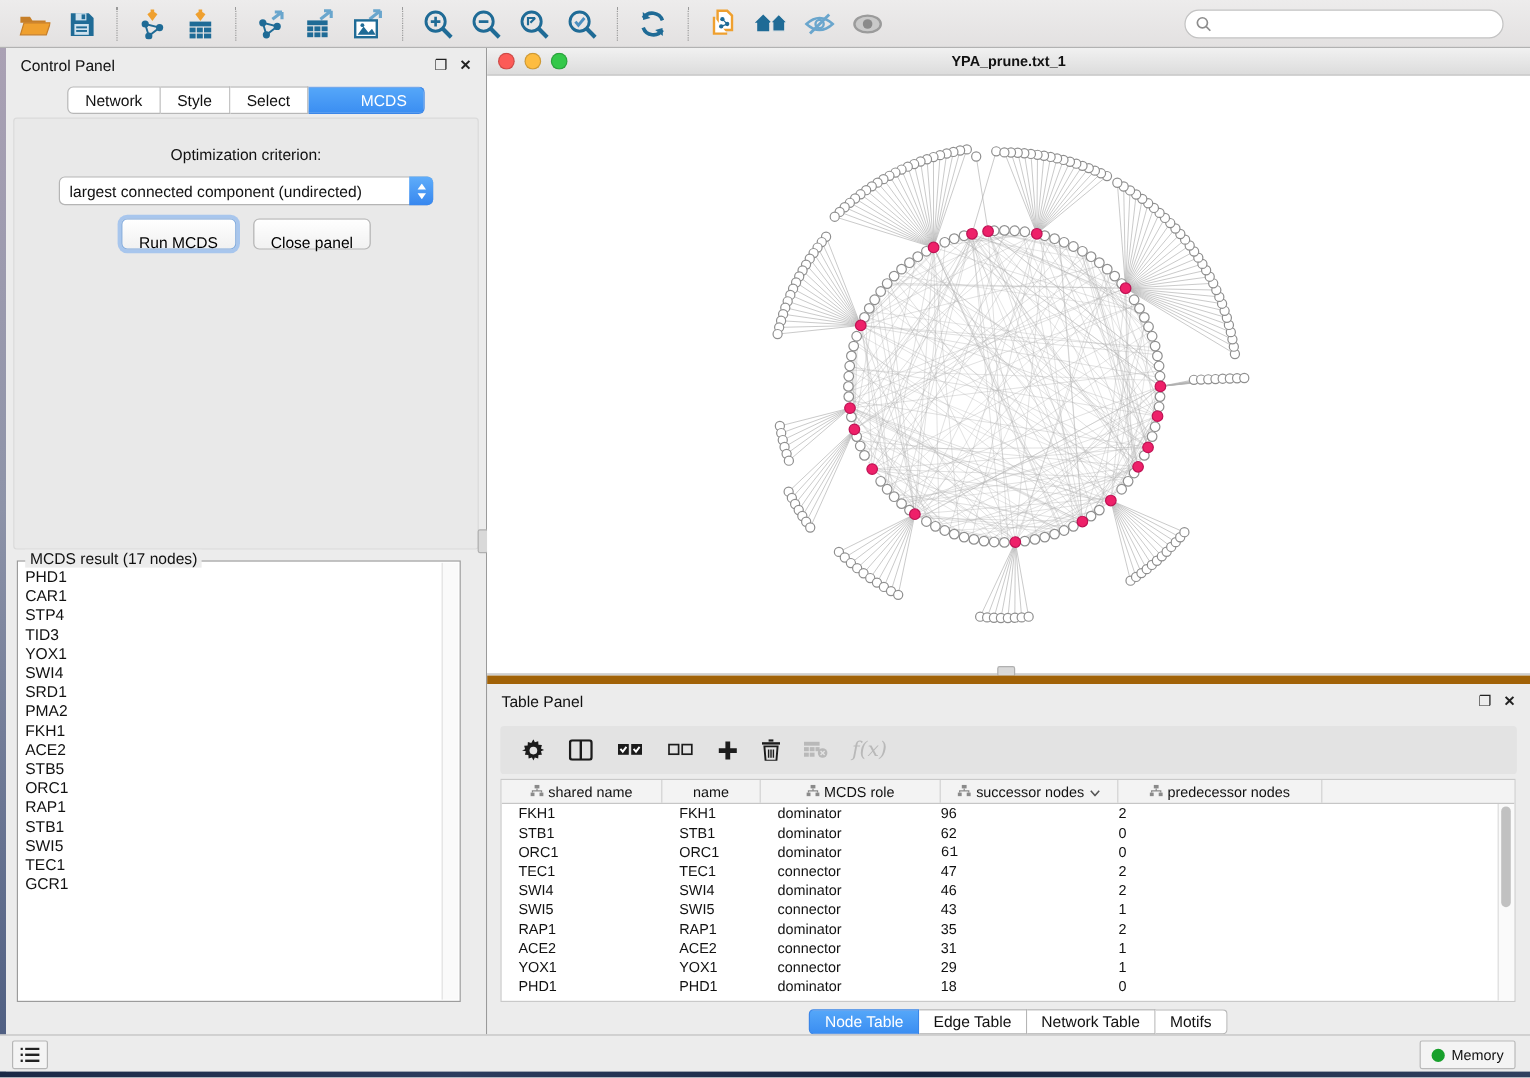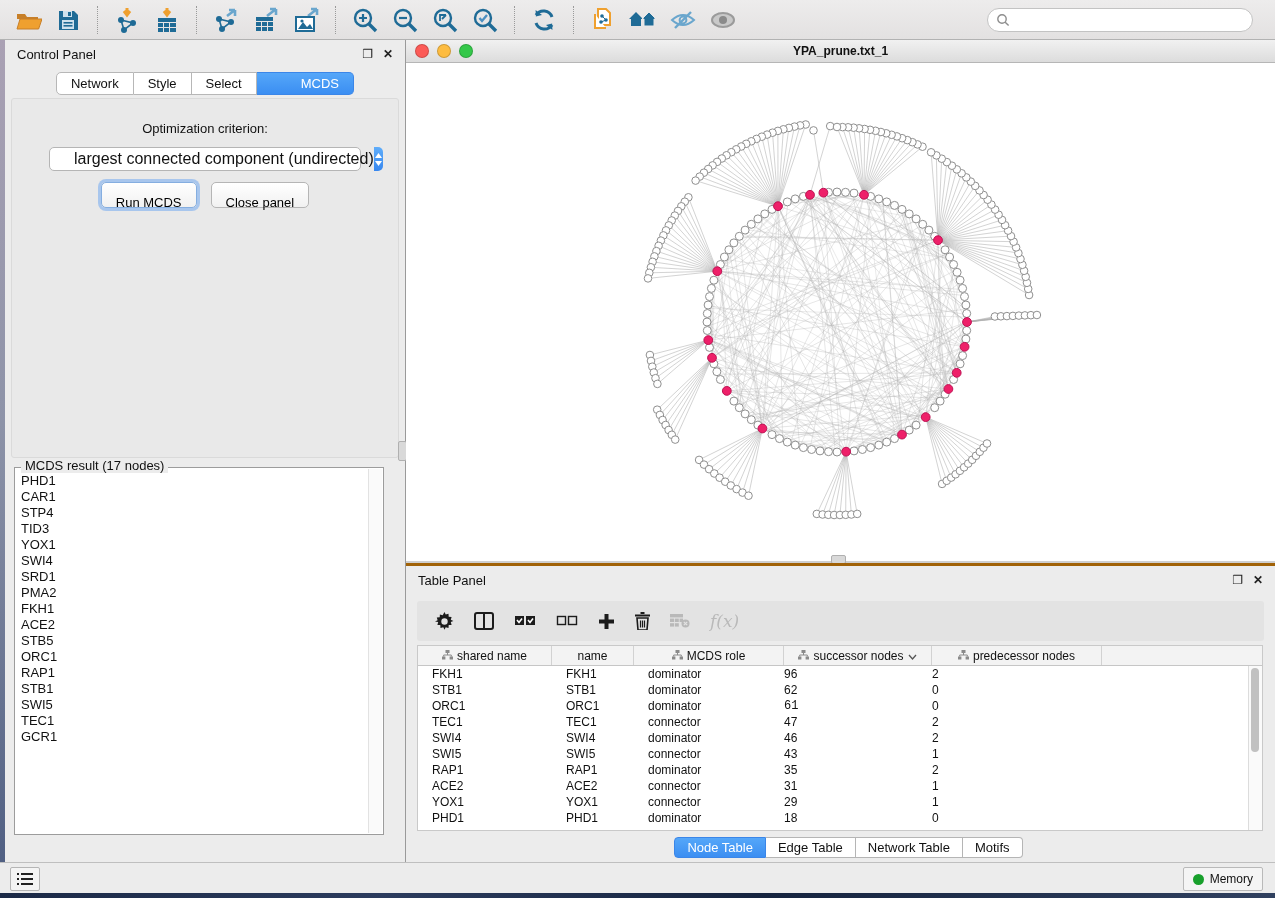--- a/index.html
+++ b/index.html
@@ -33,21 +33,21 @@
   #cp-tabs{display:flex;justify-content:center;margin-top:4px;}
   .seg{height:21px;line-height:21px;padding:0 14px;font-size:13px;background:#fff;
        border:1px solid #b7b7b7;border-left:none;cursor:default;}
   .seg:first-child{border-left:1px solid #b7b7b7;border-radius:5px 0 0 5px;}
   .seg:last-child{border-radius:0 5px 5px 0;padding-left:44px;}
   .seg.active{background:linear-gradient(#55a7f9,#3b8ef2);border-color:#3b86e8;color:#fff;}
   #cp-pane{margin:3px 6px 0 6px;height:358px;background:#e9e9e9;border:1px solid #dadada;border-radius:3px;}
   #opt-label{text-align:center;font-size:13px;margin-top:22px;}
   #opt-select{width:312px;height:24px;margin:11px auto 0 auto;box-sizing:border-box;background:#fff;
               border:1px solid #b5b5b5;border-radius:5px;display:flex;align-items:center;position:relative;}
-  #opt-select .sel-text{flex:1;font-size:16px;padding-left:24px;white-space:nowrap;}
+  #opt-select .sel-text{flex:1;font-size:13px;padding-left:8px;white-space:nowrap;}
   #opt-select .stepper{width:20px;height:24px;margin-right:-1px;border-radius:0 5px 5px 0;
               background:linear-gradient(#5fadfa,#3787ef);display:flex;flex-direction:column;
               align-items:center;justify-content:center;gap:1px;}
   #cp-buttons{display:flex;justify-content:center;gap:14px;margin-top:11px;}
   .mac-btn{height:24px;padding:12px 14px;font-size:13px;font-family:"Liberation Sans",sans-serif;
            background:linear-gradient(#ffffff,#f1f1f1);border:1px solid #b5b5b5;border-radius:5px;}
   .mac-btn.focused{box-shadow:0 0 0 3px rgba(115,170,240,.55);border-color:#85aee0;}
   #mcds-fieldset{position:absolute;left:9px;top:427px;width:370px;height:368px;box-sizing:border-box;
                  border:1px solid #9c9c9c;background:#fff;}
   #mcds-legend{position:absolute;left:16px;top:418px;background:#ececec;padding:0 4px;font-size:13px;}
@@ -66,21 +66,21 @@
   #net-titlebar{height:22px;background:linear-gradient(#f1f1f1,#dcdcdc);border-bottom:1px solid #b6b6b6;
                 display:flex;align-items:center;position:relative;}
   .lights{display:flex;gap:8px;padding-left:9px;}
   .light{width:12px;height:12px;border-radius:50%;}
   #net-title{position:absolute;left:0;right:0;text-align:center;font-size:12px;font-weight:700;}
   #net-canvas{width:869px;height:498px;background:#fff;}
   #net-divider{position:absolute;left:406px;top:561px;width:869px;height:2px;background:#cfcfcf;}
 
   
   #table-panel{position:absolute;left:406px;top:563px;width:869px;height:299px;box-sizing:border-box;
-               background:#ececec;border-top:3px solid #a16207;}
+               background:#ececec;border-top:7px solid #a16207;}
   #tp-toolbar{margin:7px 11px 0 11px;height:40px;background:#e3e3e3;border-radius:3px;
               display:flex;align-items:center;gap:20px;padding-left:18px;}
   .tp-icon{display:flex;align-items:center;justify-content:center;}
   .fx{font-family:"DejaVu Serif",serif;font-style:italic;font-size:17px;color:#b9b9b9;}
   #node-table{position:absolute;left:11px;top:79px;width:846px;height:186px;background:#fff;
               border:1px solid #c9c9c9;box-sizing:border-box;overflow:hidden;}
   #nt-header{display:flex;height:19px;background:#f3f3f3;border-bottom:1px solid #c6c6c6;}
   .hcell{box-sizing:border-box;border-right:1px solid #d2d2d2;display:flex;align-items:center;
          justify-content:center;gap:4px;font-size:12px;}
   .hcell:last-child{border-right:none;}

